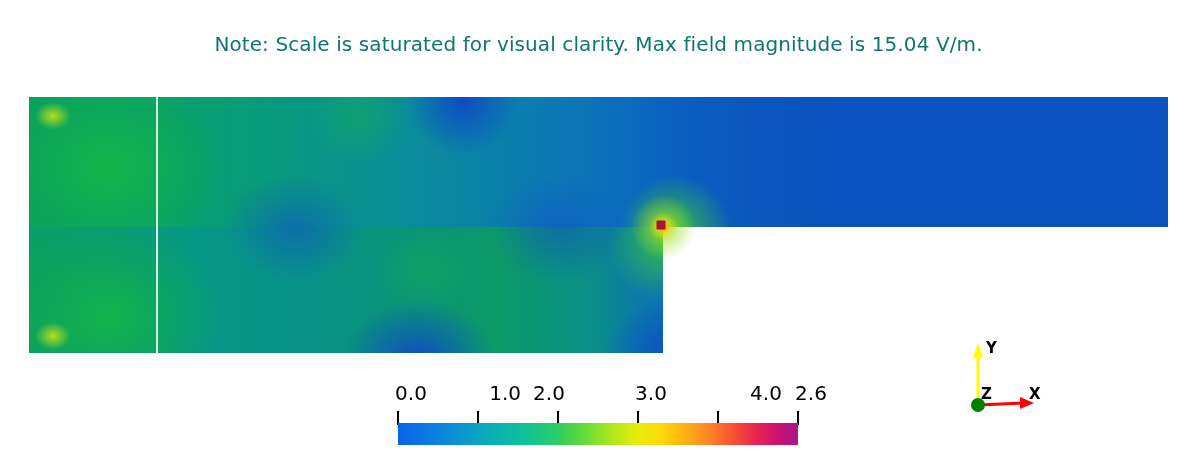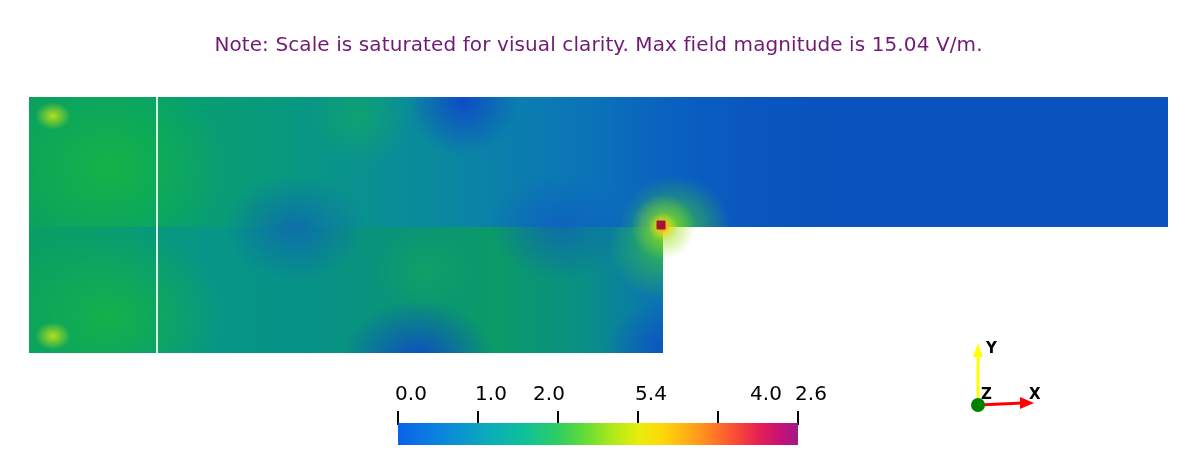--- a/index.html
+++ b/index.html
@@ -17,21 +17,21 @@
   }
 
   
   #note-text {
     position: absolute;
     left: 0;
     top: 32px;
     width: 1197px;
     text-align: center;
     font-size: 20px;
-    color: #701a75;
+    color: #0f766e;
     white-space: nowrap;
     letter-spacing: 0.1px;
   }
 
   
   #render-view {
     position: absolute;
     left: 0;
     top: 85px;
     width: 1197px;
@@ -301,23 +301,23 @@
       <text x="74" y="64" font-family="DejaVu Sans, Liberation Sans, sans-serif" font-size="15" font-weight="bold" fill="#000000">X</text>
     </svg>
   </div>
 </div>
 
 <div id="color-legend">
 
 
   <div id="legend-ticklabels">
       <div class="tick-label" style="left: 398px;">0.0</div>
-      <div class="tick-label" style="left: 478px;">1.0</div>
+      <div class="tick-label" style="left: 478px; text-align: right;">1.0</div>
       <div class="tick-label" style="left: 536px;">2.0</div>
-      <div class="tick-label" style="left: 638px;">5.4</div>
+      <div class="tick-label" style="left: 638px;">3.0</div>
       <div class="tick-label" style="left: 753px;">4.0</div>
       <div class="tick-label" style="left: 798px;">2.6</div>
     </div>
 
   <div id="legend-ticks">
       <div class="tick-mark" style="left: 398px;"></div>
       <div class="tick-mark" style="left: 478px;"></div>
       <div class="tick-mark" style="left: 558px;"></div>
       <div class="tick-mark" style="left: 638px;"></div>
       <div class="tick-mark" style="left: 718px;"></div>

